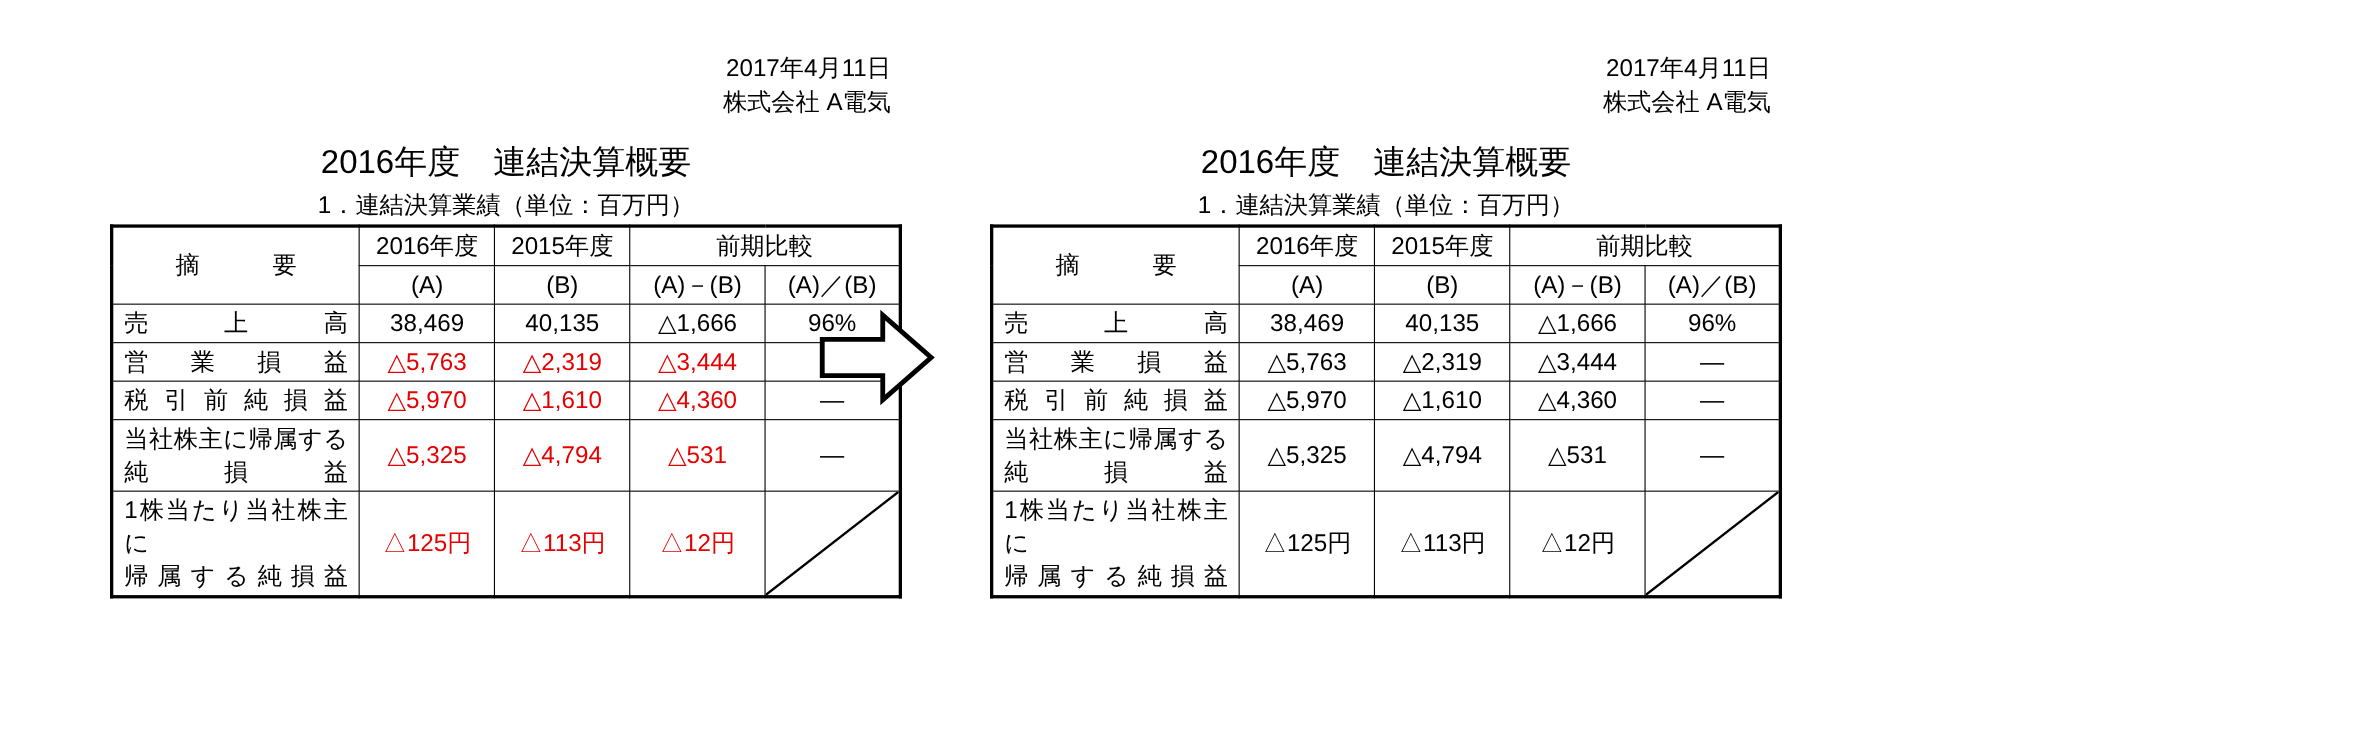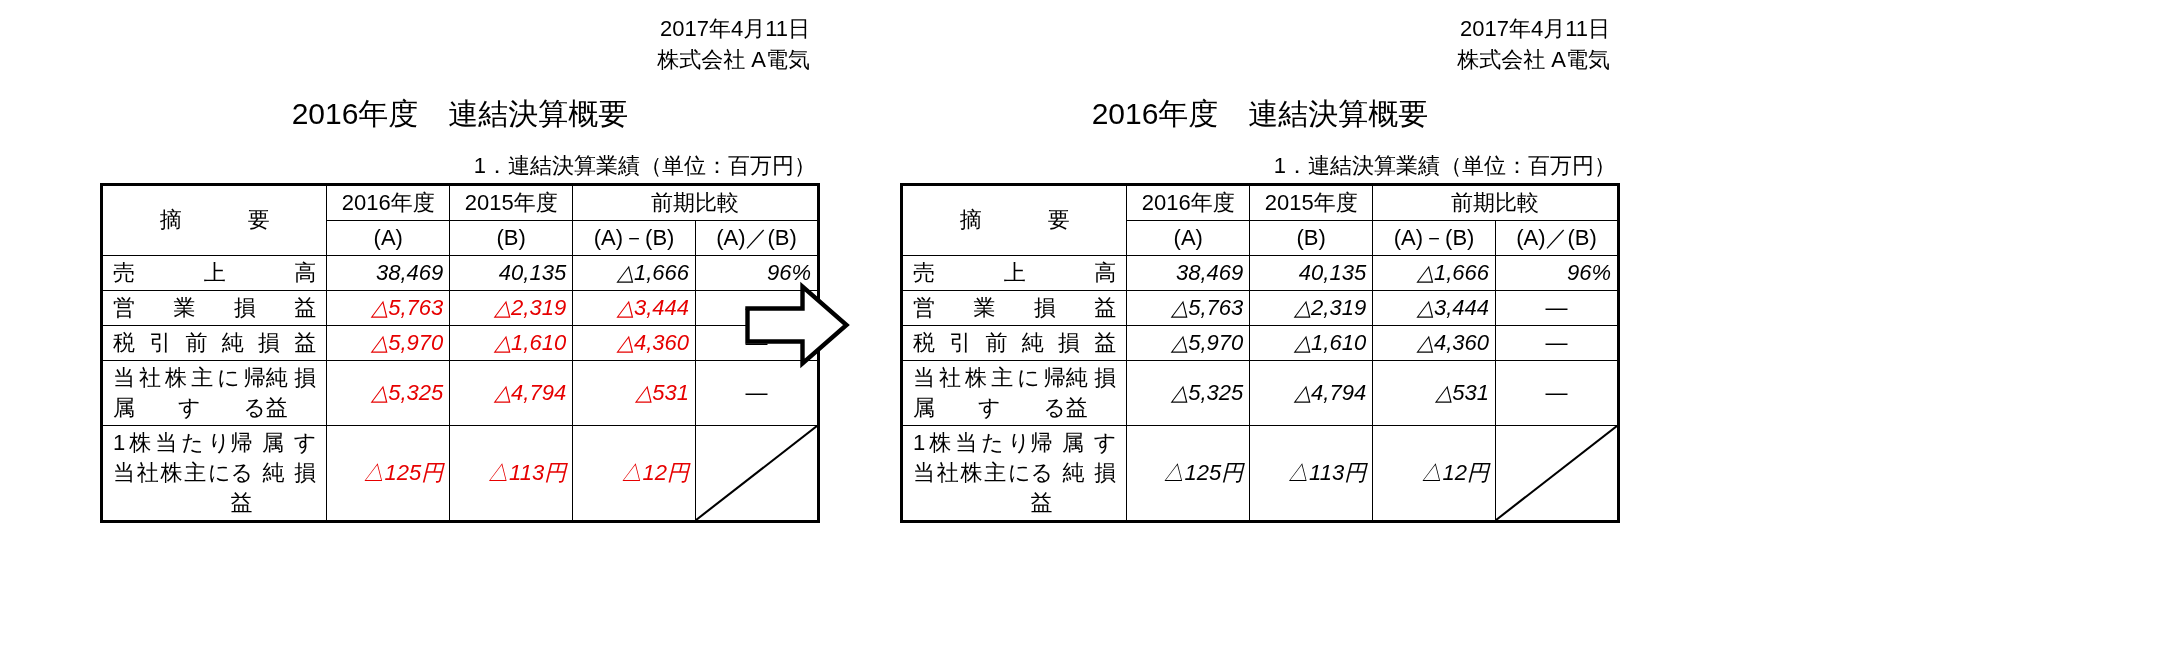--- a/index.html
+++ b/index.html
@@ -1,30 +1,30 @@
 <!DOCTYPE html>
 <html><head>
 <meta charset="utf-8">
 <style>
   html,body{margin:0;padding:0;background:#fff;font-family:"Hiragino Sans","Yu Gothic","Meiryo",sans-serif;color:#000;}
   .page{width:2163px;height:663px;position:relative;}
-  .panel{position:absolute;top:14px;width:720px;}
+  .panel{position:absolute;top:47px;width:720px;}
   .panel.left{left:100px;}
   .panel.right{left:900px;}
   .hdr{font-size:22px;text-align:right;padding-right:10px;line-height:1.4;}
   .title{font-size:30px;font-weight:500;text-align:center;margin-top:18px;}
-  .subrow{display:flex;justify-content:flex-end;font-size:22px;margin-top:16px;padding:0 4px;}
+  .subrow{display:flex;justify-content:center;font-size:22px;margin-top:4px;padding:0 4px;}
   table{border-collapse:collapse;width:100%;table-layout:fixed;margin-top:2px;}
   table.outer{border:3px solid #000000;}
   th,td{border:1px solid #000;font-size:22px;padding:2px 6px;height:28px;box-sizing:border-box;vertical-align:middle;}
   th{font-weight:400;text-align:center;}
-  td.num{text-align:right;font-style:italic;}
+  td.num{text-align:center;}
   td.rowlabel{text-align-last:justify;text-align:justify;padding-left:10px;padding-right:10px;}
   td.rowlabel.tall{height:60px;}
-  .rowlabel-multi{display:flex;flex-direction:row;}
+  .rowlabel-multi{display:flex;flex-direction:column;}
   .rowlabel-multi span{display:block;text-align-last:justify;text-align:justify;}
   .red{color:#e60000;}
   td.dash{text-align:center;}
   td.slash{position:relative;padding:0;}
   td.slash svg{position:absolute;inset:0;width:100%;height:100%;}
   .arrow{position:absolute;left:742px;top:270px;}
   col.c-label{width:220px;}
   col.c-a{width:120px;}
   col.c-b{width:120px;}
   col.c-d{width:120px;}

